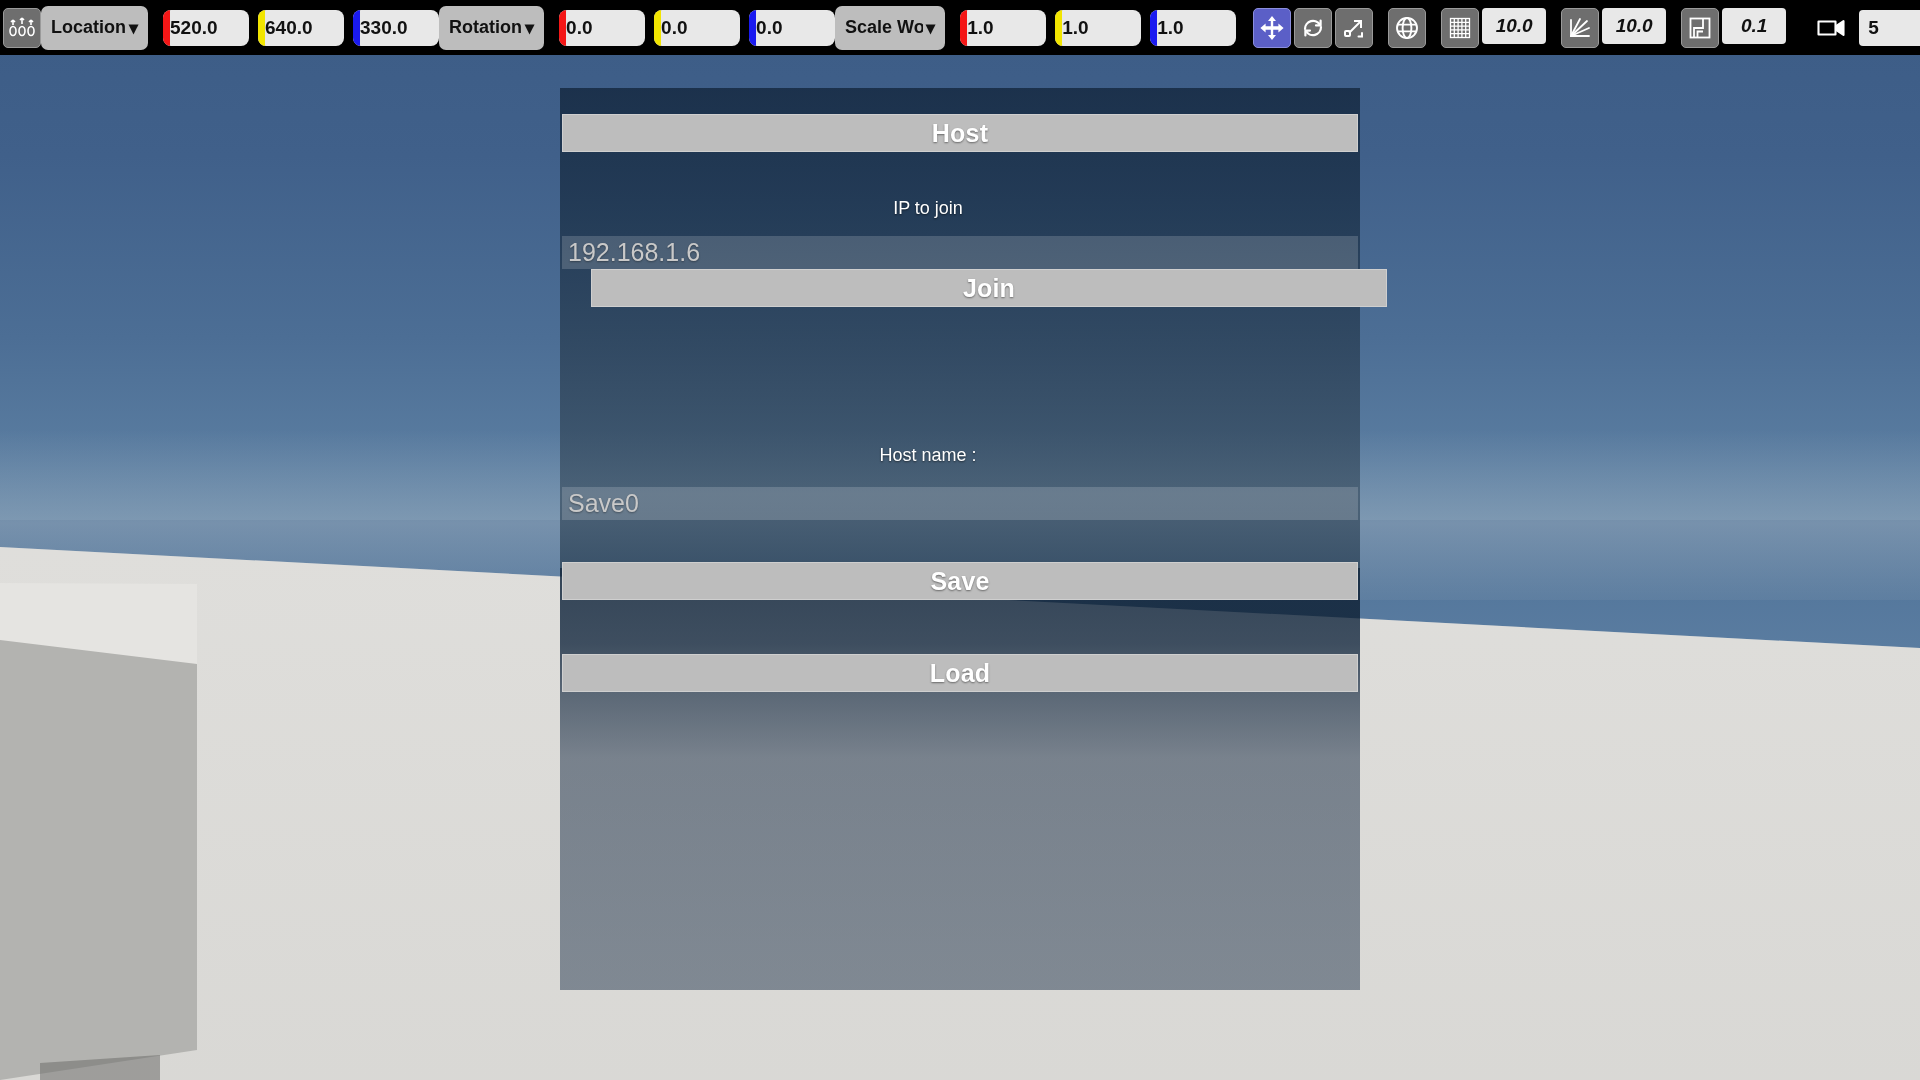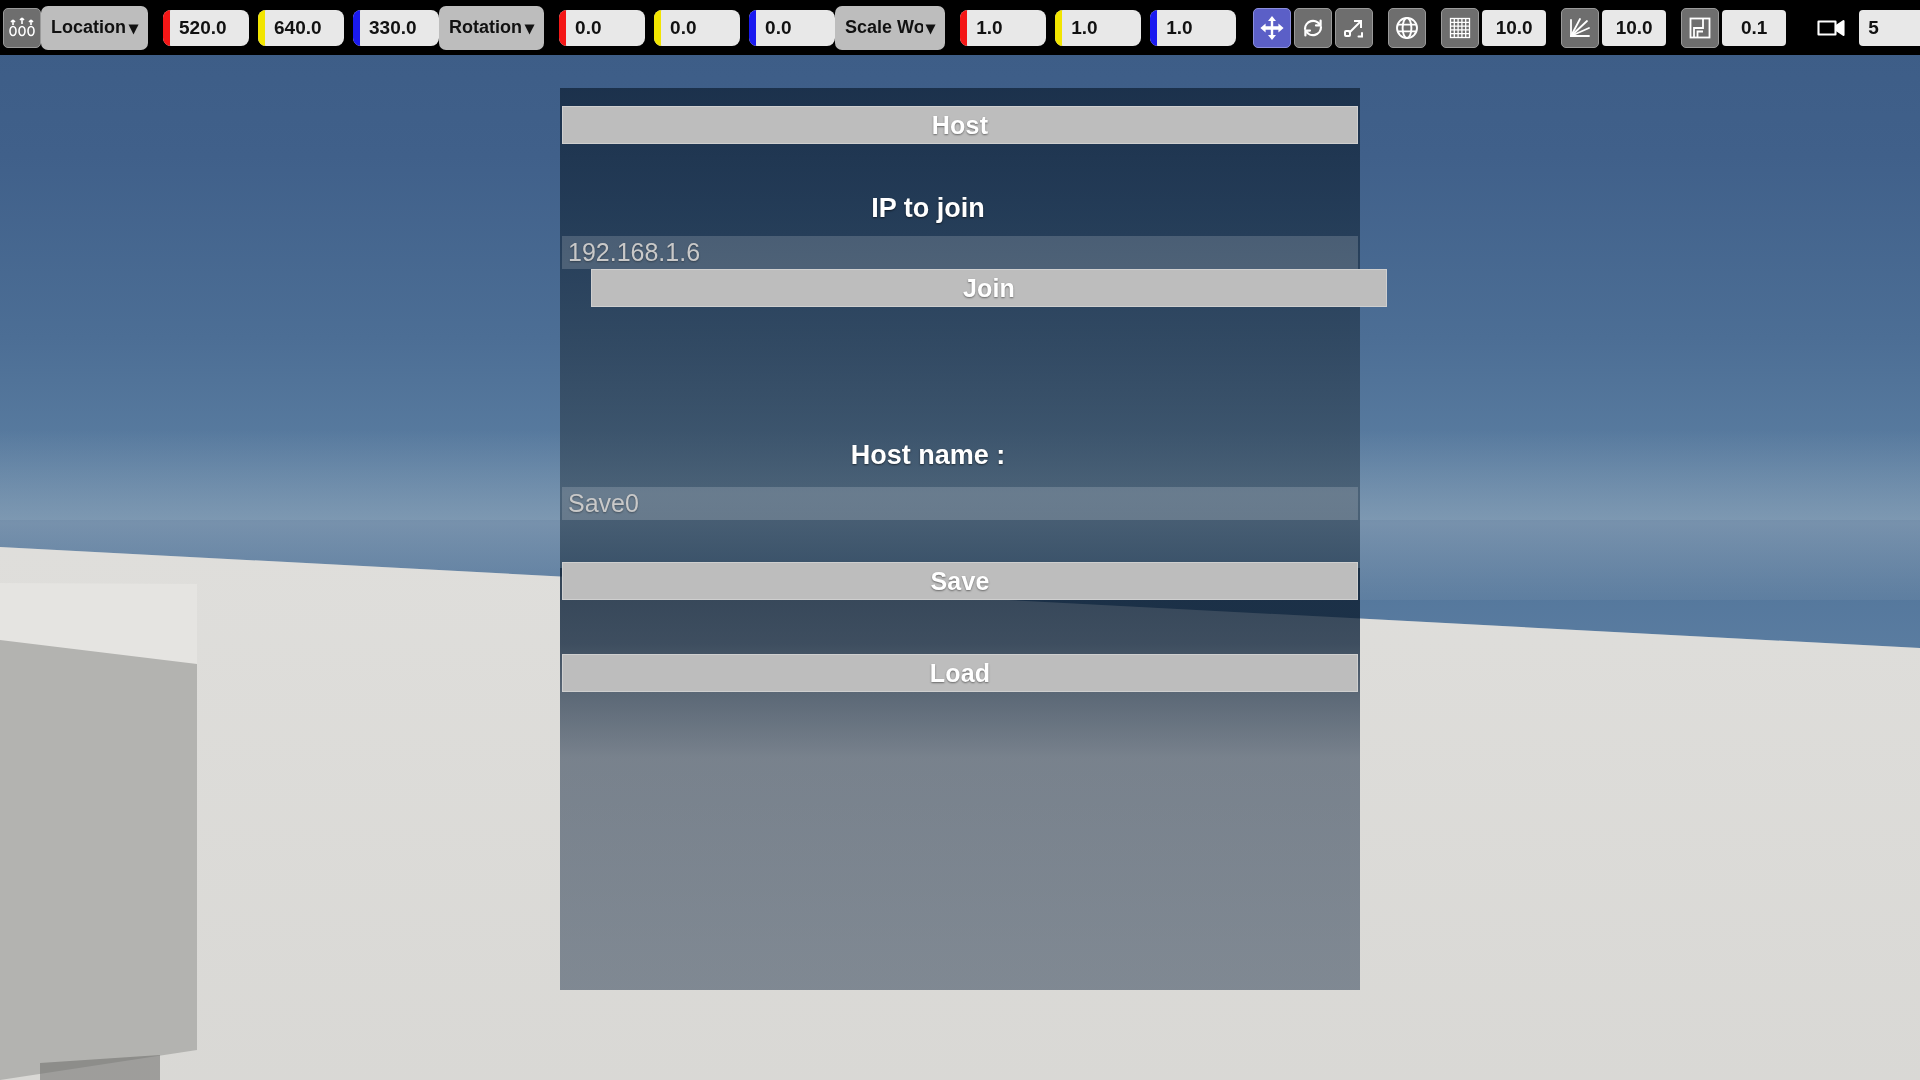--- a/index.html
+++ b/index.html
@@ -86,21 +86,21 @@
     border:1px solid #cfcfcf;
     display:flex; align-items:center; justify-content:center;
     color:#ffffff; font-size:25px; font-weight:700;
     text-shadow:0 1px 2px rgba(0,0,0,.45);
     letter-spacing:.2px;
     cursor:pointer;
   }
   .hud-label {
     position:absolute; left:0; width:736px;
     display:flex; align-items:center; justify-content:center;
-    color:#ffffff; font-size:27px; font-weight:700;
+    color:#ffffff; font-size:18px; font-weight:400;
     text-shadow:0 1px 2px rgba(0,0,0,.55);
   }
   .hud-input {
     position:absolute; left:2px; width:796px; height:33px;
     background:rgba(255,255,255,.17);
     display:flex; align-items:center;
     padding-left:6px;
     color:#c9c9c9; font-size:25px; font-weight:400;
     text-shadow:0 1px 2px rgba(0,0,0,.35);
     cursor:text;
@@ -129,32 +129,32 @@
     display:flex; align-items:center; justify-content:center;
     gap:3px; padding:0 10px;
     font-size:18px; font-weight:700; color:#111; flex:none; cursor:pointer;
     overflow:hidden; white-space:nowrap;
   }
   .tb-combo .cap { max-width:78px; overflow:hidden; text-overflow:clip; display:block; }
 
   .tb-num {
     position:relative; height:36px; width:86px; margin-left:9px;
     background:#e8e8e8; border-radius:8px;
-    display:flex; align-items:center; padding-left:16px;
+    display:flex; align-items:center; padding-left:7px;
     font-size:19px; font-weight:700; color:#111; flex:none; cursor:text;
     overflow:hidden;
   }
   .tb-num::before {
     content:""; position:absolute; left:0; top:0; bottom:0; width:7px;
   }
   .tb-num.ax-x::before { background:#f41616; }
   .tb-num.ax-y::before { background:#f2e500; }
   .tb-num.ax-z::before { background:#1a1af0; }
 
-  .tb-snap { display:flex; align-items:center; margin-left:12px; flex:none; }
+  .tb-snap { display:flex; margin-left:12px; flex:none;font-style:italic; }
   .tb-snapval {
     height:36px; min-width:64px; background:#e8e8e8; border-radius:4px;
     margin-left:3px; display:flex; align-items:center; justify-content:center;
     font-size:19px; font-weight:700; color:#111; padding:0 9px; cursor:text;
   }
   .tb-cam { display:flex; align-items:center; margin-left:24px; flex:none; }
   .tb-camval {
     height:36px; width:86px; background:#e8e8e8; border-radius:4px;
     margin-left:8px; display:flex; align-items:center; justify-content:space-between;
     font-size:19px; font-weight:700; color:#111; padding:0 9px; cursor:pointer;
@@ -175,21 +175,21 @@
 </div>
 
 <div id="hud">
   <div id="hud-lower">
     <div class="floor"></div>
     <div class="tint"></div>
   </div>
 
   <div class="hud-stack">
 
-    <div class="hud-btn" style="top:18px;">Host</div>
+    <div class="hud-btn" style="top:26px;">Host</div>
 
     <div class="hud-label" style="top:102px; height:36px;">IP to join</div>
 
     <div class="hud-input" style="top:148px;">192.168.1.6</div>
 
     <div class="hud-btn" style="top:181px;margin-left:29px;">Join</div>
 
     <div class="hud-label" style="top:348px; height:38px;">Host name :</div>
 
     <div class="hud-input" style="top:399px;">Save0</div>

